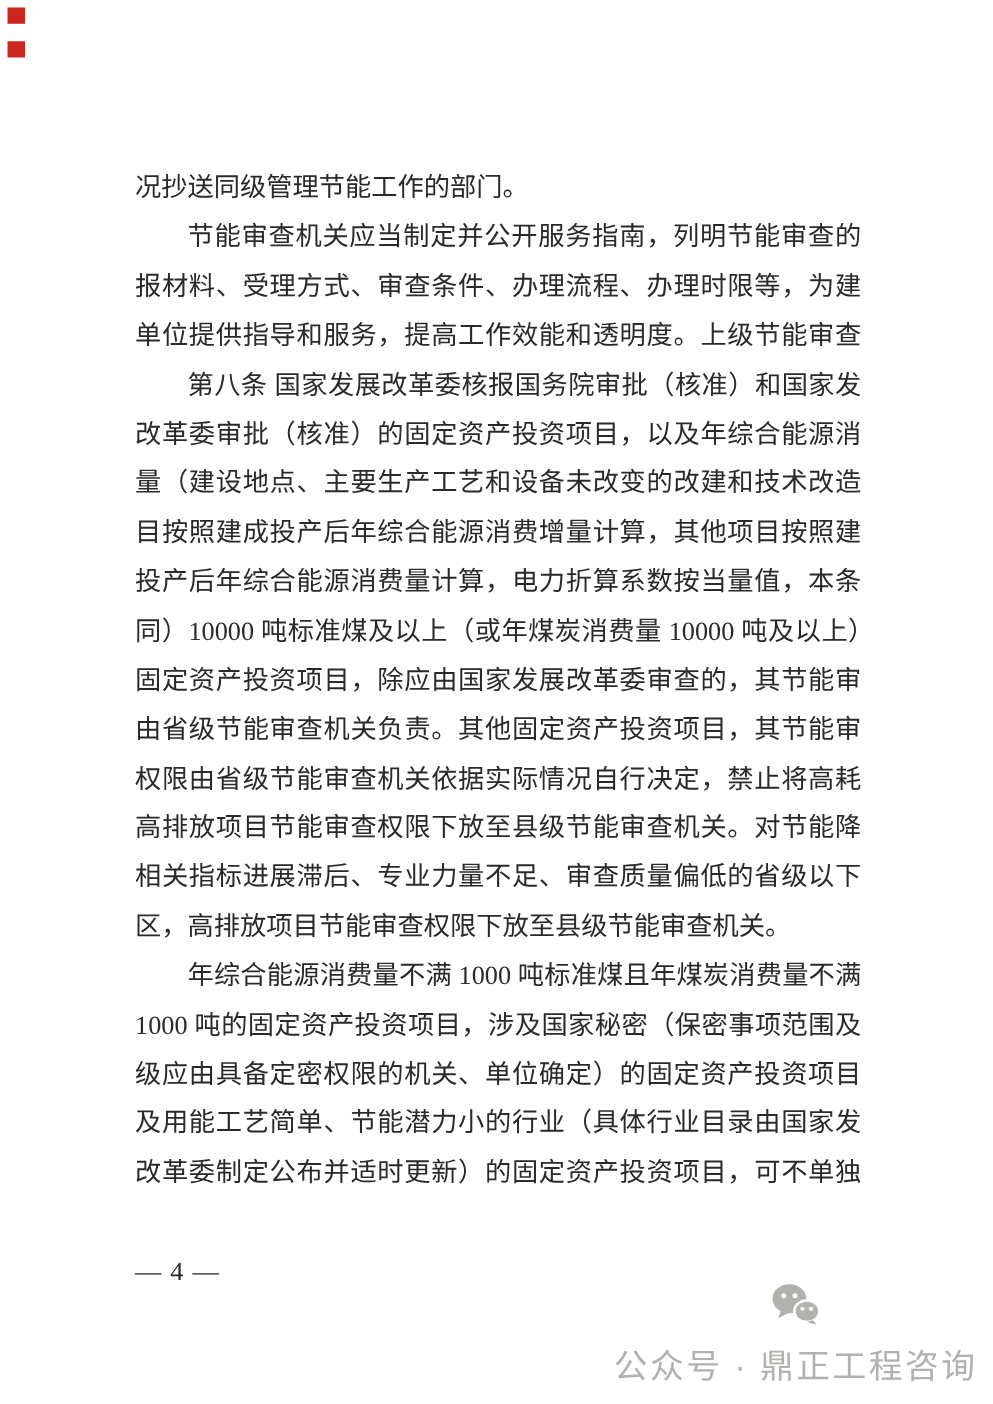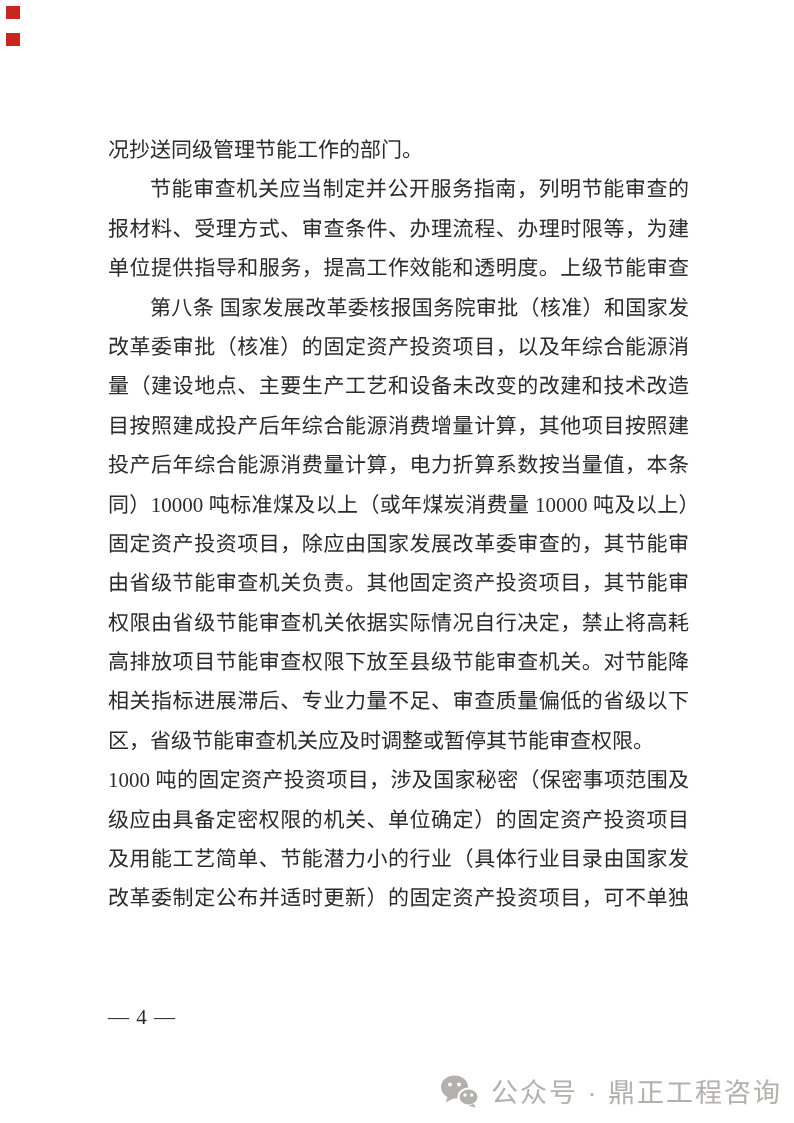--- a/index.html
+++ b/index.html
@@ -55,20 +55,21 @@
   .watermark {
     position: absolute;
     right: 12px;
     bottom: 13px;
     display: flex;
     align-items: center;
     gap: 11px;
     font-family: "Liberation Sans", "DejaVu Sans", sans-serif;
     font-size: 27px;
     letter-spacing: 2px;
+    flex-direction: column;
   }
   .watermark svg { display: block; }
   .watermark .wm-text { white-space: nowrap; }
 </style>
 </head>
 <body>
 
 <div class="page">
 
   <div>
@@ -85,21 +86,22 @@
       <div class="line"><span>改革委审批（核准）的固定资产投资项目，以及年综合能源消费</span></div>
       <div class="line"><span>量（建设地点、主要生产工艺和设备未改变的改建和技术改造项</span></div>
       <div class="line"><span>目按照建成投产后年综合能源消费增量计算，其他项目按照建成</span></div>
       <div class="line"><span>投产后年综合能源消费量计算，电力折算系数按当量值，本条下</span></div>
       <div class="line"><span>同）10000 吨标准煤及以上（或年煤炭消费量 10000 吨及以上）的</span></div>
       <div class="line"><span>固定资产投资项目，除应由国家发展改革委审查的，其节能审查</span></div>
       <div class="line"><span>由省级节能审查机关负责。其他固定资产投资项目，其节能审查</span></div>
       <div class="line"><span>权限由省级节能审查机关依据实际情况自行决定，禁止将高耗能</span></div>
       <div class="line"><span>高排放项目节能审查权限下放至县级节能审查机关。对节能降碳</span></div>
       <div class="line"><span>相关指标进展滞后、专业力量不足、审查质量偏低的省级以下地</span></div>
-      <div class="line end"><span>区，省级节能审查机关应及时调整或暂停其节能审查权限。</span></div>
+      <div class="line end"><span>区，高排放项目节能审查权限下放至县级节能审查机关。</span></div>
+      <div class="line indent"><span>年综合能源消费量不满 1000 吨标准煤且年煤炭消费量不满</span></div>
       <div class="line"><span>1000 吨的固定资产投资项目，涉及国家秘密（保密事项范围及密</span></div>
       <div class="line"><span>级应由具备定密权限的机关、单位确定）的固定资产投资项目以</span></div>
       <div class="line"><span>及用能工艺简单、节能潜力小的行业（具体行业目录由国家发展</span></div>
       <div class="line"><span>改革委制定公布并适时更新）的固定资产投资项目，可不单独编</span></div>
     </main>
 
   <div class="page-number">— 4 —</div>
 
   <div class="watermark" style="color: rgb(179, 177, 174);">
     <span>

